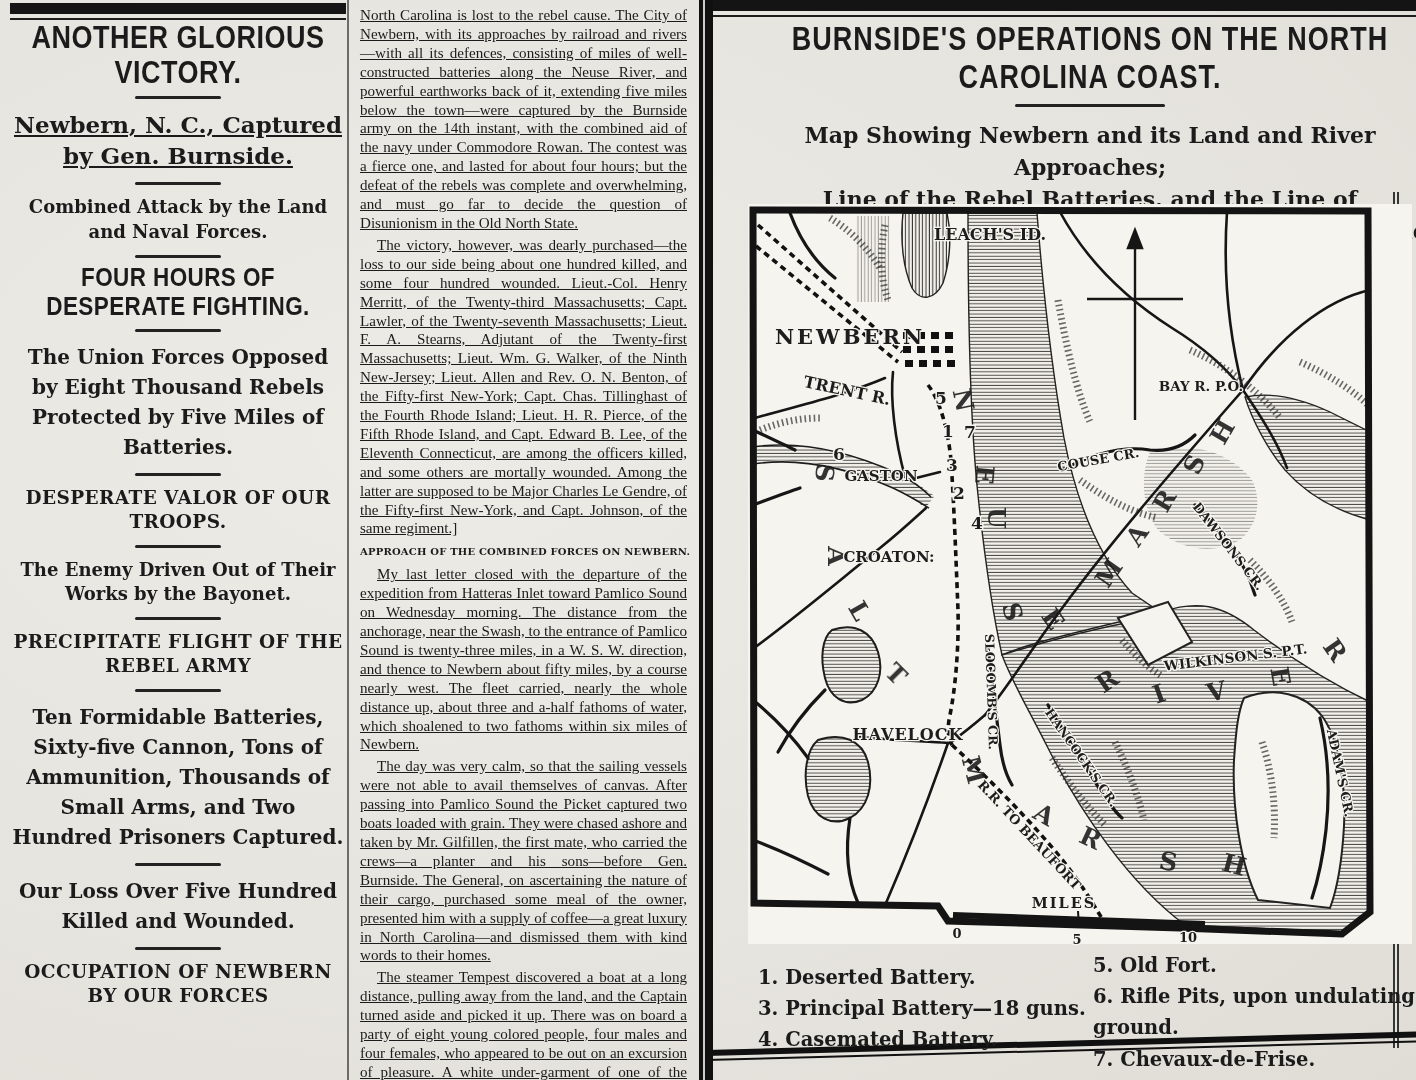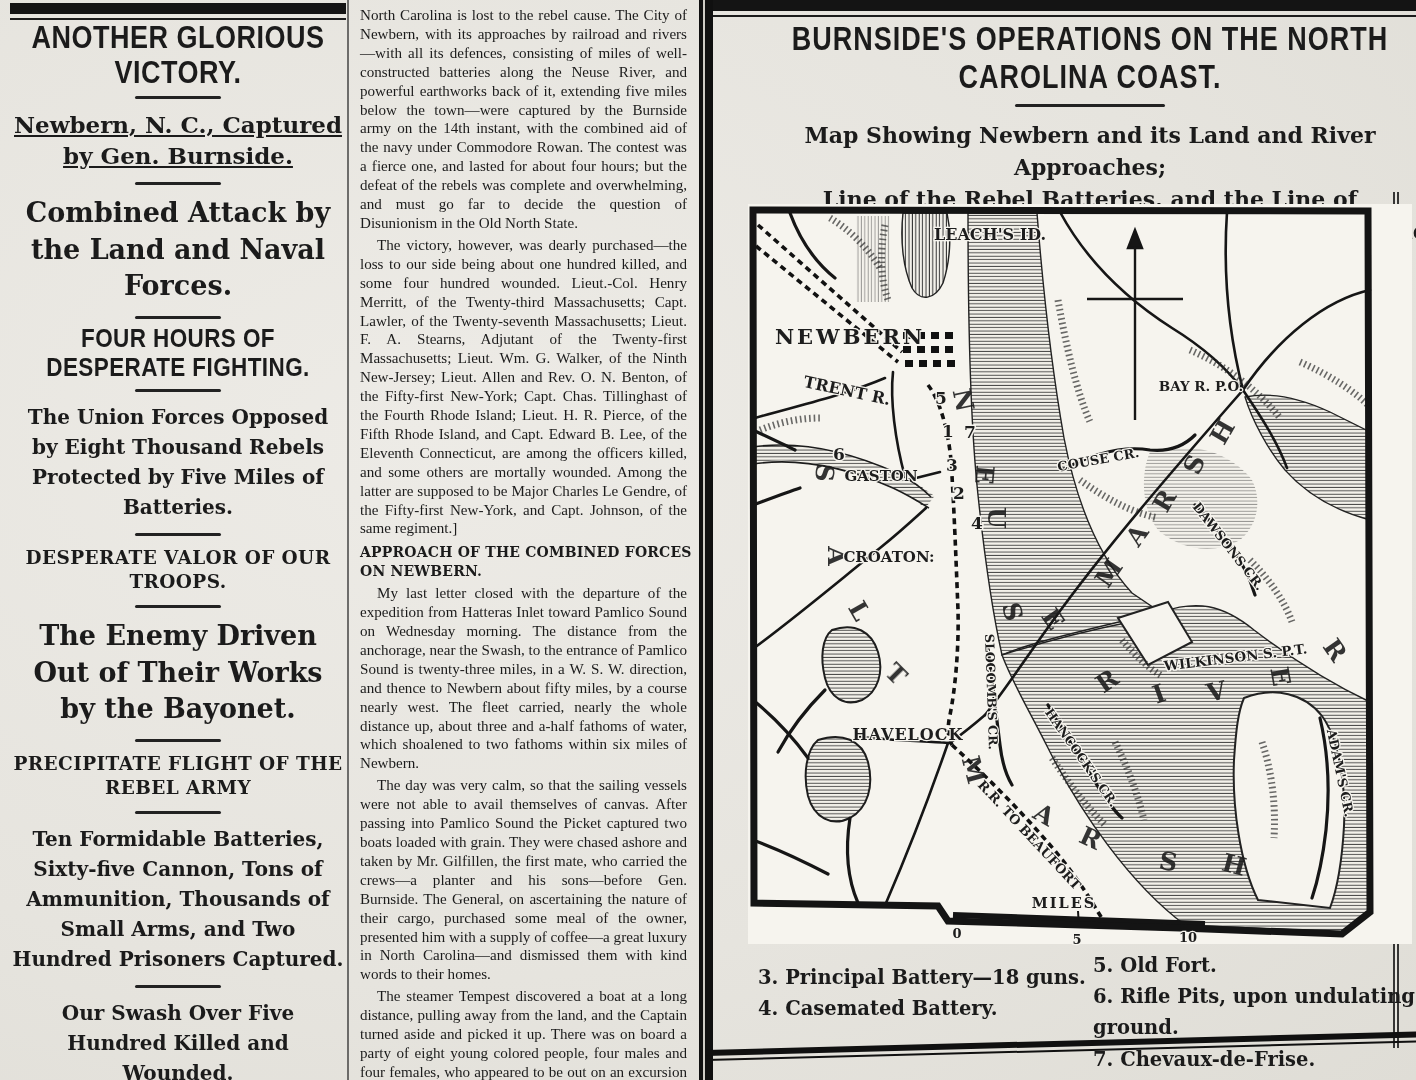--- a/index.html
+++ b/index.html
@@ -20,30 +20,30 @@
     background:linear-gradient(90deg,#181818 0 2px,#e8e6e0 2px 4px,#181818 4px 6px);opacity:.85;}
   .divider{width:86px;height:3px;background:#222;margin:11px auto 10px auto;border-radius:2px;}
   
   .col-left{left:12px;top:0;width:332px;}
   .col-left .stack{padding-top:26px;text-align:center;}
   .h-sans-lg{font-family:"Liberation Sans",sans-serif;font-weight:bold;font-size:27px;
     letter-spacing:.5px;transform:scaleY(1.18);line-height:1.1;}
   .h-sans-md{font-family:"Liberation Sans",sans-serif;font-weight:bold;font-size:22.5px;
     letter-spacing:.4px;transform:scaleY(1.15);line-height:1.1;}
   .h-serif-lg{font-family:"DejaVu Serif",serif;font-weight:bold;font-size:23px;line-height:1.35;text-decoration:underline;}
-  .h-serif-xl{font-family:"DejaVu Serif",serif;font-weight:bold;font-size:27px;line-height:1.35;}
+  .h-serif-xl{font-family:"DejaVu Serif",serif;font-weight:bold;font-size:18px;line-height:1.35;}
   .h-serif-md{font-family:"DejaVu Serif",serif;font-weight:bold;font-size:20px;line-height:1.5;}
   .h-serif-caps{font-family:"DejaVu Serif",serif;font-weight:bold;font-size:18.5px;letter-spacing:.4px;line-height:1.3;text-align:center;}
   .body-text{font-size:15.4px;line-height:19.6px;text-align:justify;}
   .indent{text-indent:17px;}
   
   .col-mid{left:360px;top:0;width:338px;}
   .col-mid .body-text{font-size:15.1px;line-height:18.9px;}
-  .col-mid p{margin:0 11px 3px 0;}
-  .subhead{font-family:"DejaVu Serif",serif;font-weight:bold;font-size:14px;
+  .col-mid p{margin:0 11px 3px 0;text-decoration:underline;}
+  .subhead{font-family:"DejaVu Serif",serif;font-weight:bold;font-size:10px;
     letter-spacing:.2px;margin:5px 0 3px 0;text-align:left;}
   
   .col-right{left:738px;top:0;width:704px;text-align:center;}
   .map-title{font-family:"Liberation Sans",sans-serif;font-weight:bold;font-size:27px;
     letter-spacing:1px;transform:scaleY(1.22);margin-top:28px;}
   .map-sub{font-family:"DejaVu Serif",serif;font-weight:bold;font-size:22px;line-height:32px;}
   .legend{font-family:"DejaVu Serif",serif;font-weight:bold;font-size:19.5px;
     line-height:1.6;text-align:left;}
   .slantrule{background:#101010;transform-origin:left center;}
   
@@ -80,21 +80,21 @@
     <div class="h-serif-md">The Union Forces Opposed by Eight Thousand Rebels Protected by Five Miles of Batteries.</div>
     <div class="divider"></div>
     <div class="h-serif-caps">DESPERATE VALOR OF OUR TROOPS.</div>
     <div class="divider"></div>
     <div class="h-serif-xl">The Enemy Driven Out of Their Works by the Bayonet.</div>
     <div class="divider"></div>
     <div class="h-serif-caps">PRECIPITATE FLIGHT OF THE REBEL ARMY</div>
     <div class="divider"></div>
     <div class="h-serif-md">Ten Formidable Batteries, Sixty-five Cannon, Tons of Ammunition, Thousands of Small Arms, and Two Hundred Prisoners Captured.</div>
     <div class="divider"></div>
-    <div class="h-serif-md">Our Swash Over Five Hundred Killed and Wounded.</div>
+    <div class="h-serif-md">Our Loss Over Five Hundred Killed and Wounded.</div>
     <div class="divider"></div>
     <div class="h-serif-caps">OCCUPATION OF NEWBERN BY OUR FORCES</div>
 
   </div>
 </div>
 
 <div class="abs col-mid">
   <div class="body-text" style="padding-top:6px;">
     <p>North Carolina is lost to the rebel cause.  The City of Newbern, with its approaches by railroad and rivers—with all its defences, consisting of miles of well-constructed batteries along the Neuse River, and powerful earthworks back of it, extending five miles below the town—were captured by the Burnside army on the 14th instant, with the combined aid of the navy under Commodore Rowan.  The contest was a fierce one, and lasted for about four hours; but the defeat of the rebels was complete and overwhelming, and must go far to decide the question of Disunionism in the Old North State.</p>
     <p class="indent">The victory, however, was dearly purchased—the loss to our side being about one hundred killed, and some four hundred wounded.  Lieut.-Col. Henry Merritt, of the Twenty-third Massachusetts; Capt. Lawler, of the Twenty-seventh Massachusetts; Lieut. F. A. Stearns, Adjutant of the Twenty-first Massachusetts; Lieut. Wm. G. Walker, of the Ninth New-Jersey; Lieut. Allen and Rev. O. N. Benton, of the Fifty-first New-York; Capt. Chas. Tillinghast of the Fourth Rhode Island; Lieut. H. R. Pierce, of the Fifth Rhode Island, and Capt. Edward B. Lee, of the Eleventh Connecticut, are among the officers killed, and some others are mortally wounded.  Among the latter are supposed to be Major Charles Le Gendre, of the Fifty-first New-York, and Capt. Johnson, of the same regiment.]</p>
@@ -305,20 +305,21 @@
     <text x="987" y="692" font-size="12.5" transform="rotate(88 987 692)">SLOCOMB'S CR.</text>
     <text x="1026" y="838" font-size="13" transform="rotate(47 1026 838)">R.R. TO BEAUFORT</text>
     <text x="1064" y="908" font-size="14.5" letter-spacing="2">MILES</text>
     <text x="957" y="938" font-size="13">0</text>
     <text x="1077" y="944" font-size="13">5</text>
     <text x="1188" y="942" font-size="13">10</text>
   </g>
 </svg>
 
 <div class="abs legend" style="left:758px;top:962px;width:330px;">
+  <div>1. Deserted Battery.</div>
   <div>3. Principal Battery—18 guns.</div>
   <div>4. Casemated Battery.</div>
 </div>
 <div class="abs legend" style="left:1093px;top:950px;width:330px;">
   <div>5. Old Fort.</div>
   <div>6. Rifle Pits, upon undulating ground.</div>
   <div>7. Chevaux-de-Frise.</div>
 </div>
 
 </body></html>

